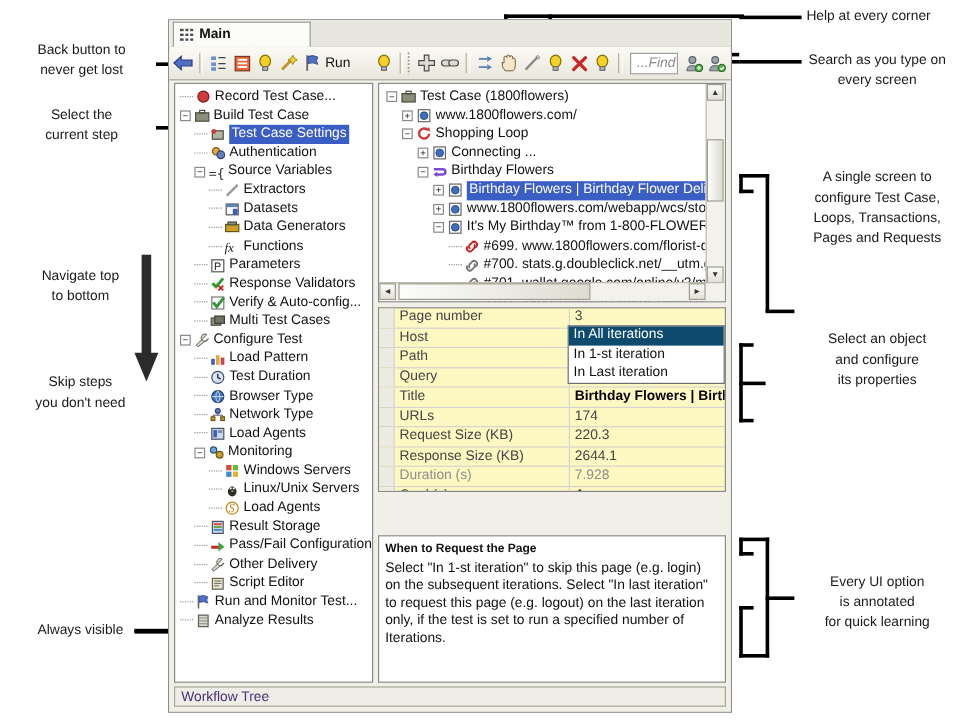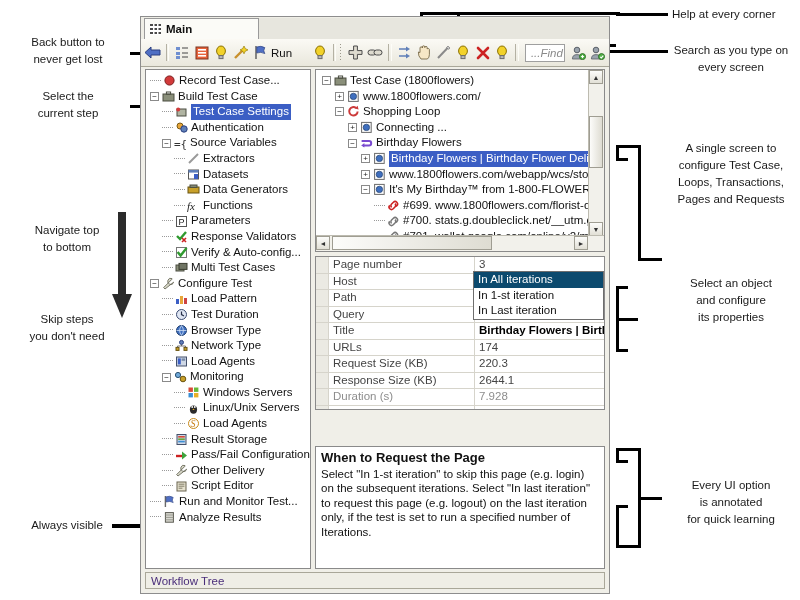--- a/index.html
+++ b/index.html
@@ -95,39 +95,39 @@
   .rtree-hscroll{position:absolute;left:0;right:0;bottom:0;height:15px;
     background:#f2f1eb;border-top:1px solid #bdbbb0;}
   .sb-thumb{background:linear-gradient(90deg,#fcfcfa,#dedcd2);border:1px solid #9f9d92;
     box-sizing:border-box;position:absolute;}
   .sb-arrow{position:absolute;background:linear-gradient(#fcfcfa,#e2e0d6);
     border:1px solid #9f9d92;box-sizing:border-box;font-size:7px;color:#333;
     display:flex;align-items:center;justify-content:center;}
 
   
   .props{position:absolute;left:0;top:187px;right:0;height:154px;
-    background:#ffffff;border:1px solid #8a8a8a;box-sizing:border-box;overflow:hidden;}
+    background:#fef9c3;border:1px solid #8a8a8a;box-sizing:border-box;overflow:hidden;}
   .prow{display:flex;height:15.5px;font-size:11.5px;border-bottom:1px solid #d6d4cb;}
   .pgut{width:12px;background:#ebeae3;border-right:1px solid #d6d4cb;flex:none;}
   .pk{width:146px;padding-left:4px;color:#444;border-right:1px solid #d6d4cb;
     flex:none;overflow:hidden;white-space:nowrap;line-height:15.5px;box-sizing:border-box;}
   .pv{flex:1;padding-left:4px;color:#444;overflow:hidden;white-space:nowrap;
     line-height:15.5px;}
   .prow.dim .pk,.prow.dim .pv{color:#8d8d8d;}
   .prow.bold .pv{color:#000;font-weight:bold;}
   .ddlist{position:absolute;left:158px;right:1px;top:202px;
     background:#fff;border:1px solid #6e6e6e;box-sizing:border-box;z-index:5;}
   .ddopt{height:15.5px;line-height:15.5px;font-size:11.5px;padding-left:4px;color:#111;}
   .ddopt.on{background:#0c4a6e;color:#fff;}
 
   
   .desc{position:absolute;left:0;top:377px;right:0;bottom:0;
     background:#fff;border:1px solid #8a8a8a;box-sizing:border-box;padding:4px 5px;
     font-size:11.5px;color:#111;line-height:14.6px;}
-  .desc h4{margin:0 0 1px 0;font-size:13px;font-weight:bold;}
+  .desc h4{margin:0 0 1px 0;font-size:10px;font-weight:bold;}
 
   
   .status{position:absolute;left:4px;right:4px;bottom:4px;height:17px;
     background:#efeee6;border:1px solid #a9a799;box-sizing:border-box;
     font-size:11.5px;color:#4a2e7a;display:flex;align-items:center;padding-left:5px;}
 
   .arrow-down{position:absolute;}
 </style>
 </head>
 <body>

